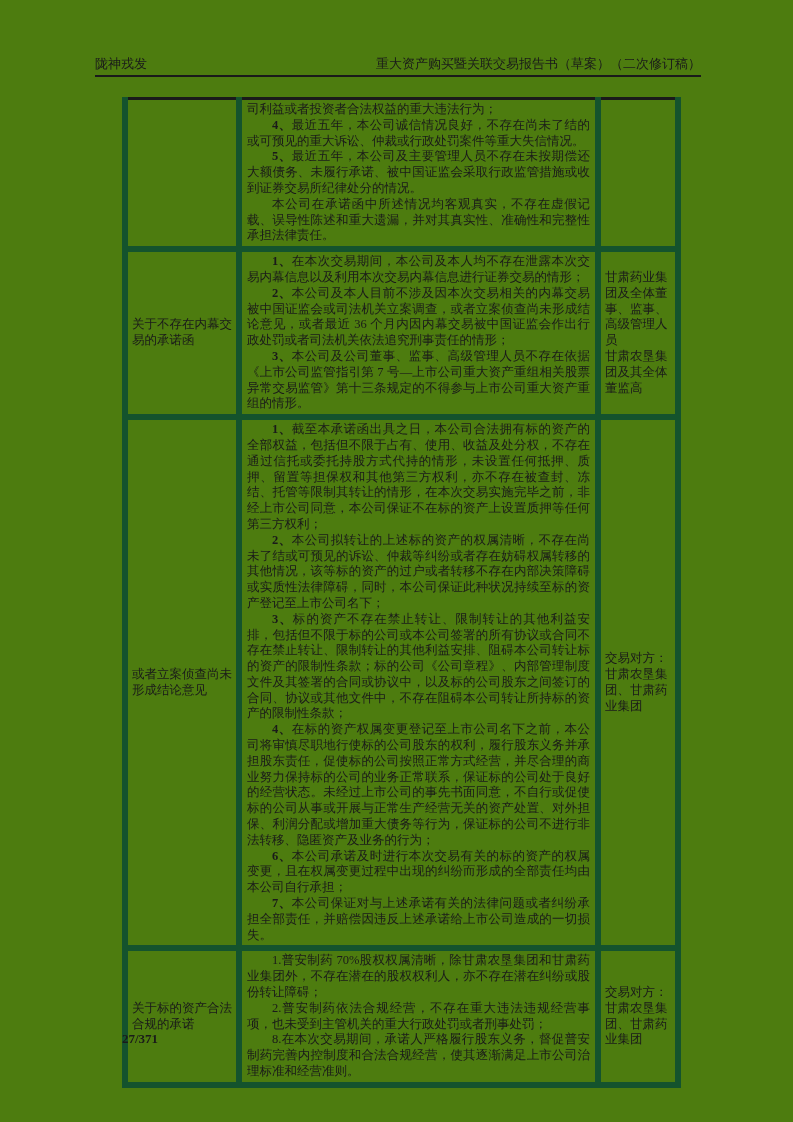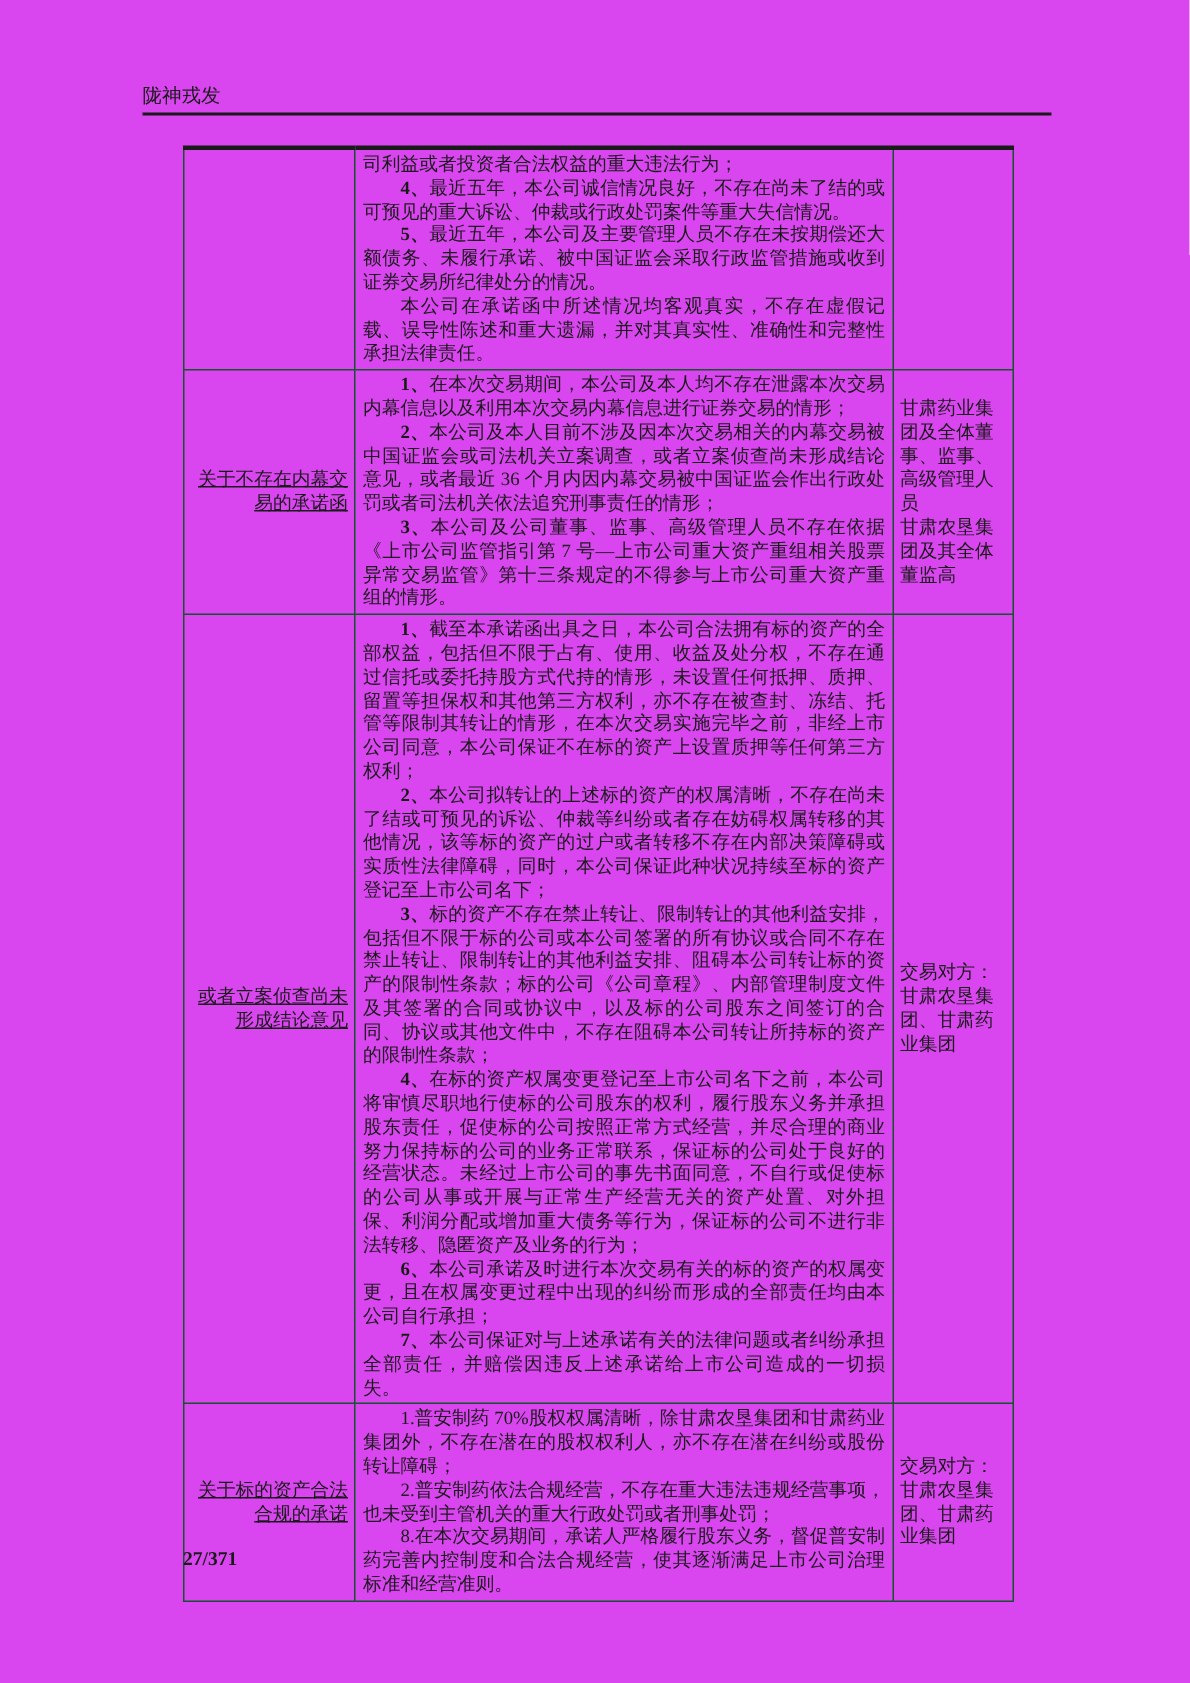--- a/index.html
+++ b/index.html
@@ -1,21 +1,21 @@
 <!DOCTYPE html>
 <html><head>
 <meta charset="utf-8">
 <style>
   * { margin: 0; padding: 0; box-sizing: border-box; }
   html, body { background: #ffffff; }
   .page {
     position: relative;
     width: 793px;
     height: 1122px;
-    background: #d946ef;
+    background: #4d7c0f;
     font-family: "Liberation Serif", "DejaVu Serif", serif;
     color: #1a1a1a;
     overflow: hidden;
   }
   .header {
     position: absolute;
     top: 55px;
     left: 95px;
     width: 606px;
     display: flex;
@@ -38,30 +38,29 @@
     width: 553px;
     border-collapse: collapse;
     table-layout: fixed;
     font-size: 12.5px;
     line-height: 15.8px;
     color: #1a1a1a;
   }
   table.commitments { border: 1px solid #1a1a1a; }
   .t-top    { border-top: 3px solid #1a1a1a !important; border-radius: 23px; }
   .t-bottom { border-bottom: 3px solid #1a1a1a !important; }
-  td { border: 1px solid #14532d; vertical-align: middle; }
+  td { border: 6px solid #14532d; vertical-align: middle; }
   tr:nth-child(1) > td { height: 143px; }
   tr:nth-child(2) > td { height: 142px; }
   tr:nth-child(3) > td { height: 472px; }
   tr:nth-child(4) > td { height: 123px; }
   tr:nth-child(5) > td { height: 45px; }
   td.label-cell {
-    text-align: right;
+    text-align: left;
     padding: 2px 4px;
-    text-decoration: underline;
   }
   td.content-cell {
     padding: 2px 5px;
     text-align: justify;
     vertical-align: top;
   }
   td.party-cell {
     text-align: left;
     padding: 2px 4px;
   }
@@ -78,20 +77,21 @@
     font-size: 13px;
   }
 </style>
 </head>
 <body>
 
 <div class="page">
 
   <div class="header">
     <span>陇神戎发</span>
+    <span>重大资产购买暨关联交易报告书（草案）（二次修订稿）</span>
   </div>
   <div class="header-rule"></div>
 
   <table class="commitments">
     <colgroup>
       <col style="width:114px">
       <col style="width:359px">
       <col style="width:80px">
     </colgroup>
     <tbody id="table-body">

